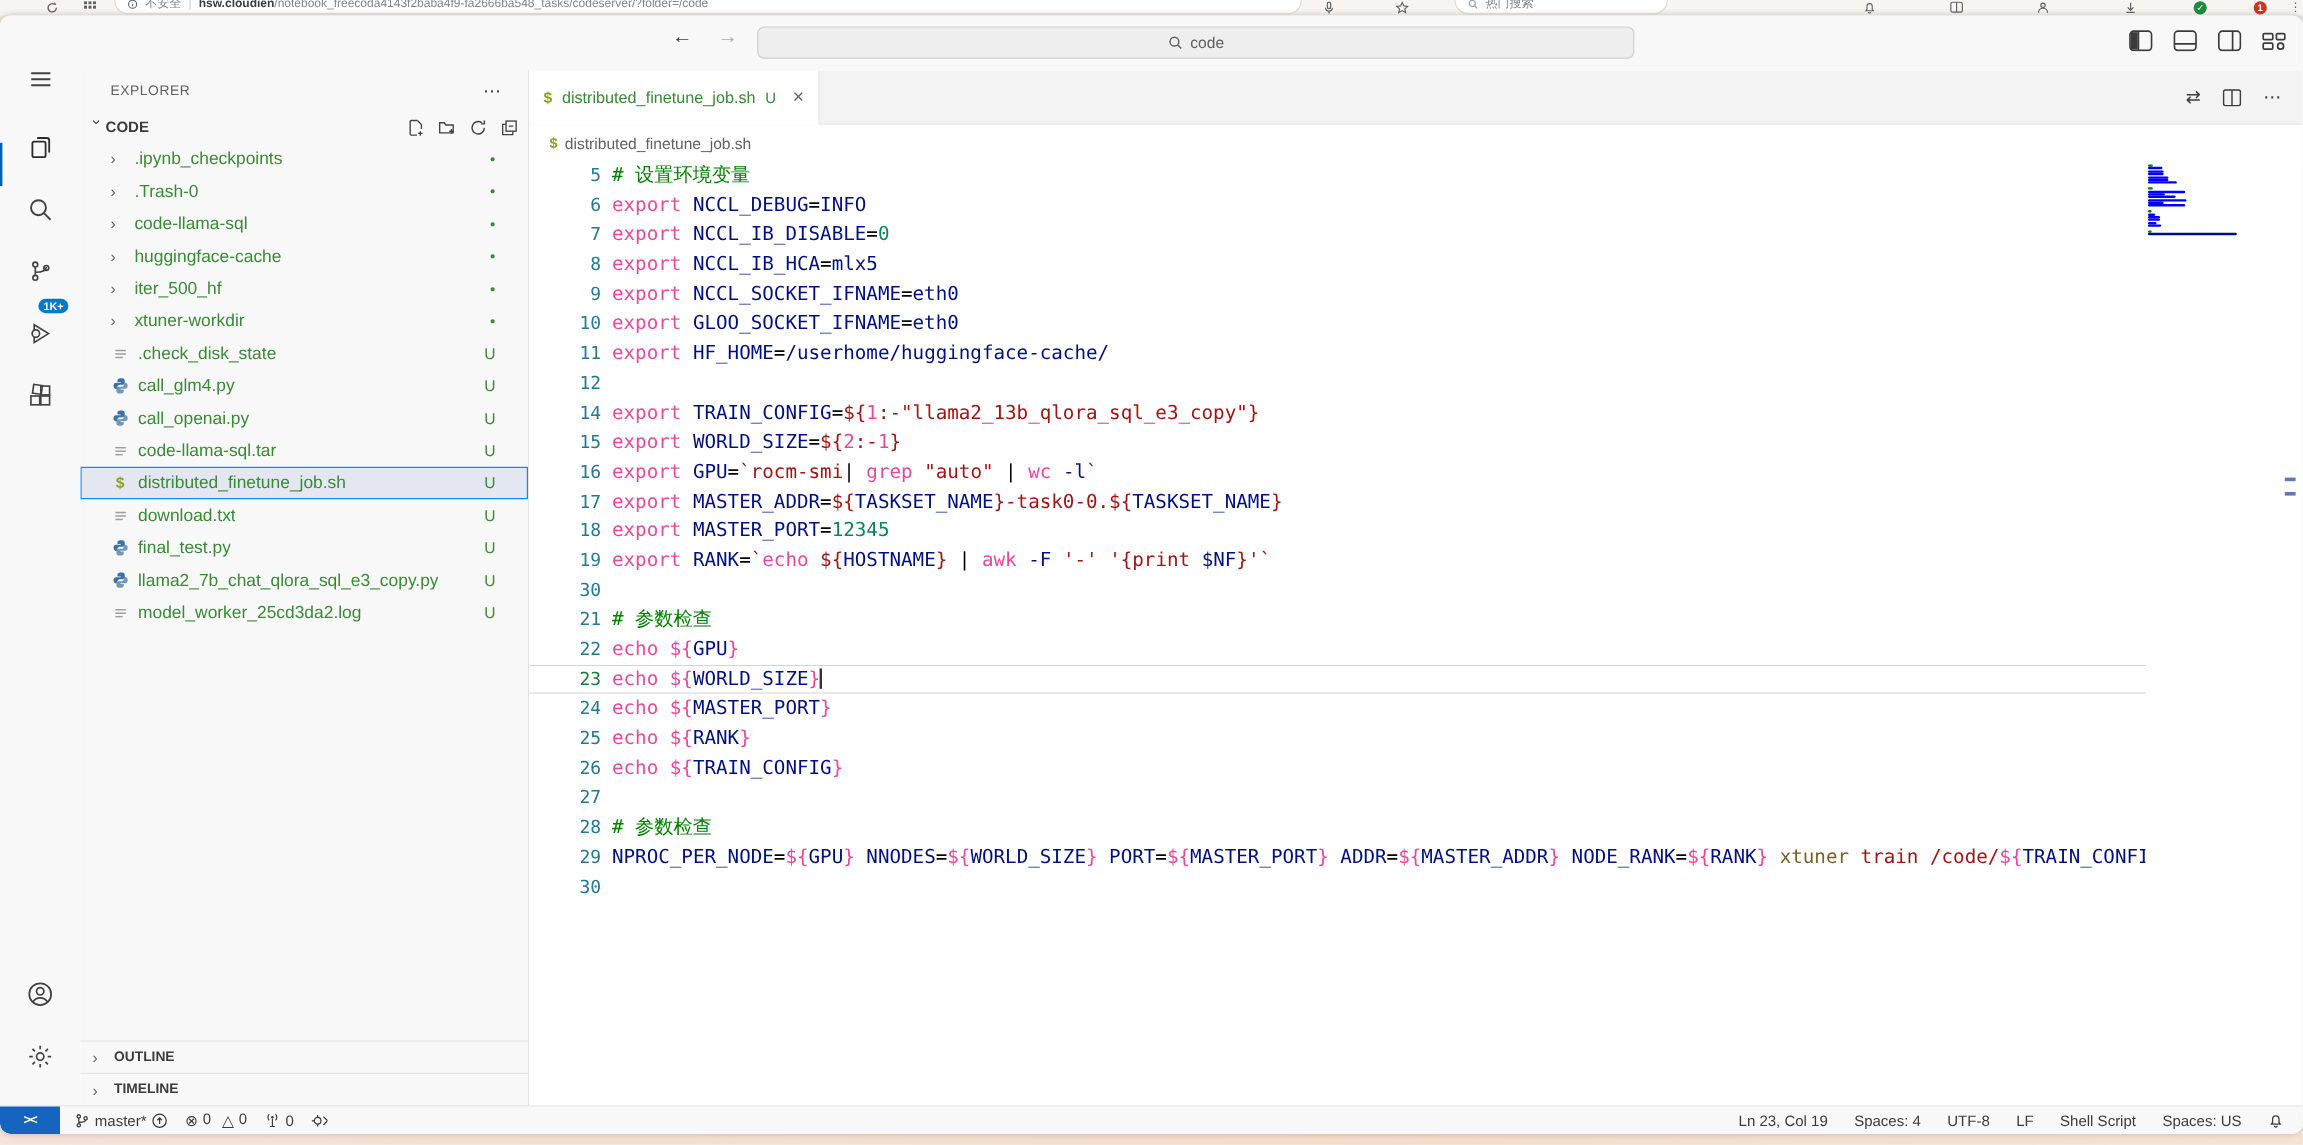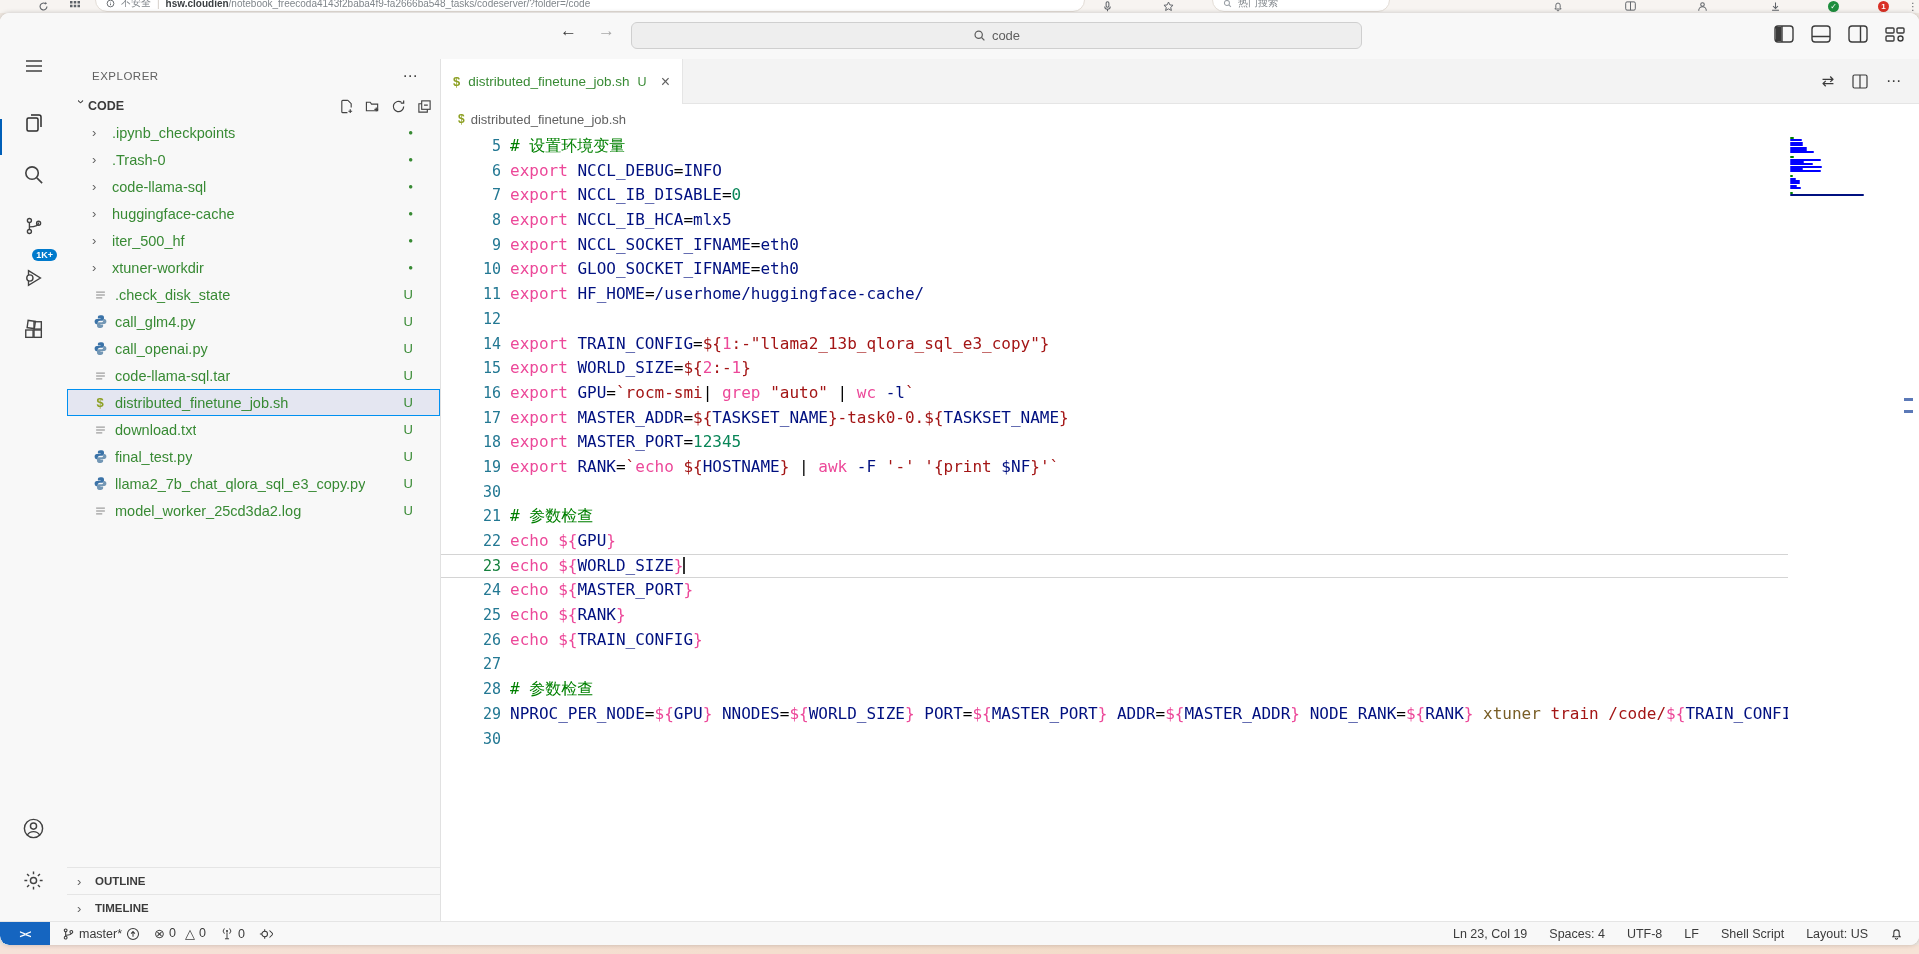--- a/index.html
+++ b/index.html
@@ -582,21 +582,21 @@
             <path d="M6.5 4.8V2.5M6.5 11.2v2.3M3.4 8H1M12 4l4 4-4 4"></path>
           </svg>
       </span>
     </div>
     <div class="sb-right" id="status-right">
       <span class="sb-group">Ln 23, Col 19</span>
         <span class="sb-group">Spaces: 4</span>
         <span class="sb-group">UTF-8</span>
         <span class="sb-group">LF</span>
         <span class="sb-group">Shell Script</span>
-        <span class="sb-group">Layout: US</span>
+        <span class="sb-group">Spaces: US</span>
         <span class="sb-group" id="bell-slot">
         <svg width="13" height="14" viewBox="0 0 16 16" fill="none" stroke="#3b3b3b" stroke-width="1.3">
             <path d="M3.5 11.5h9l-1.2-1.8V6.2a3.3 3.3 0 0 0-6.6 0v3.5zM6.6 13a1.4 1.4 0 0 0 2.8 0"></path>
           </svg>
       </span>
     </div>
   </div>
 </div>
 
 </body></html>

